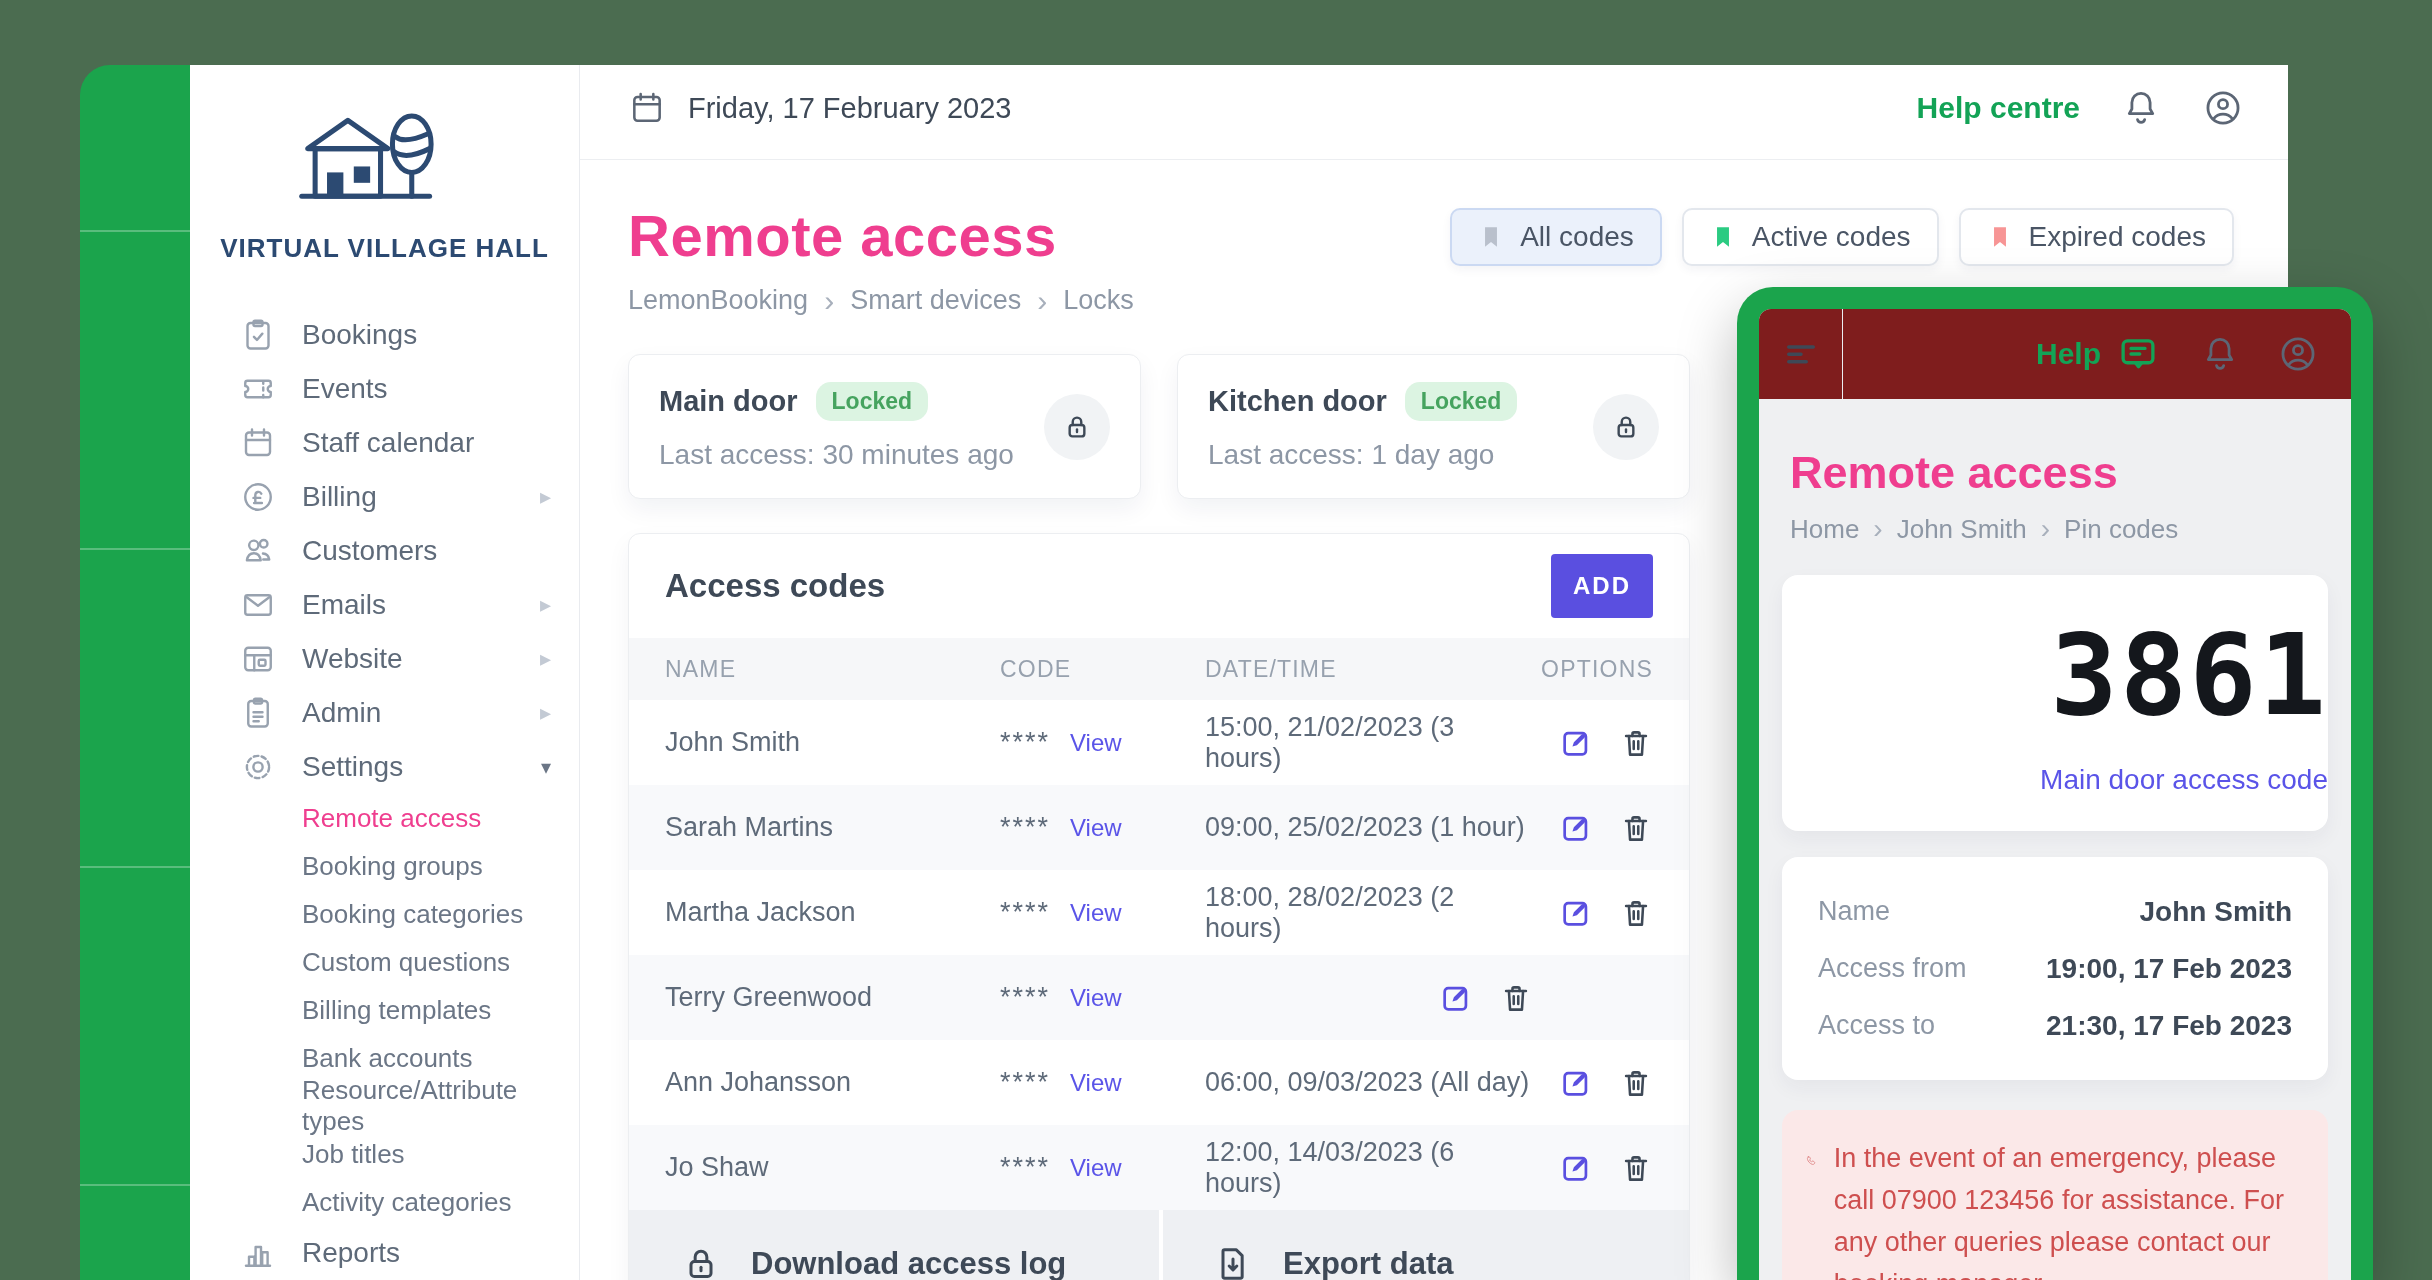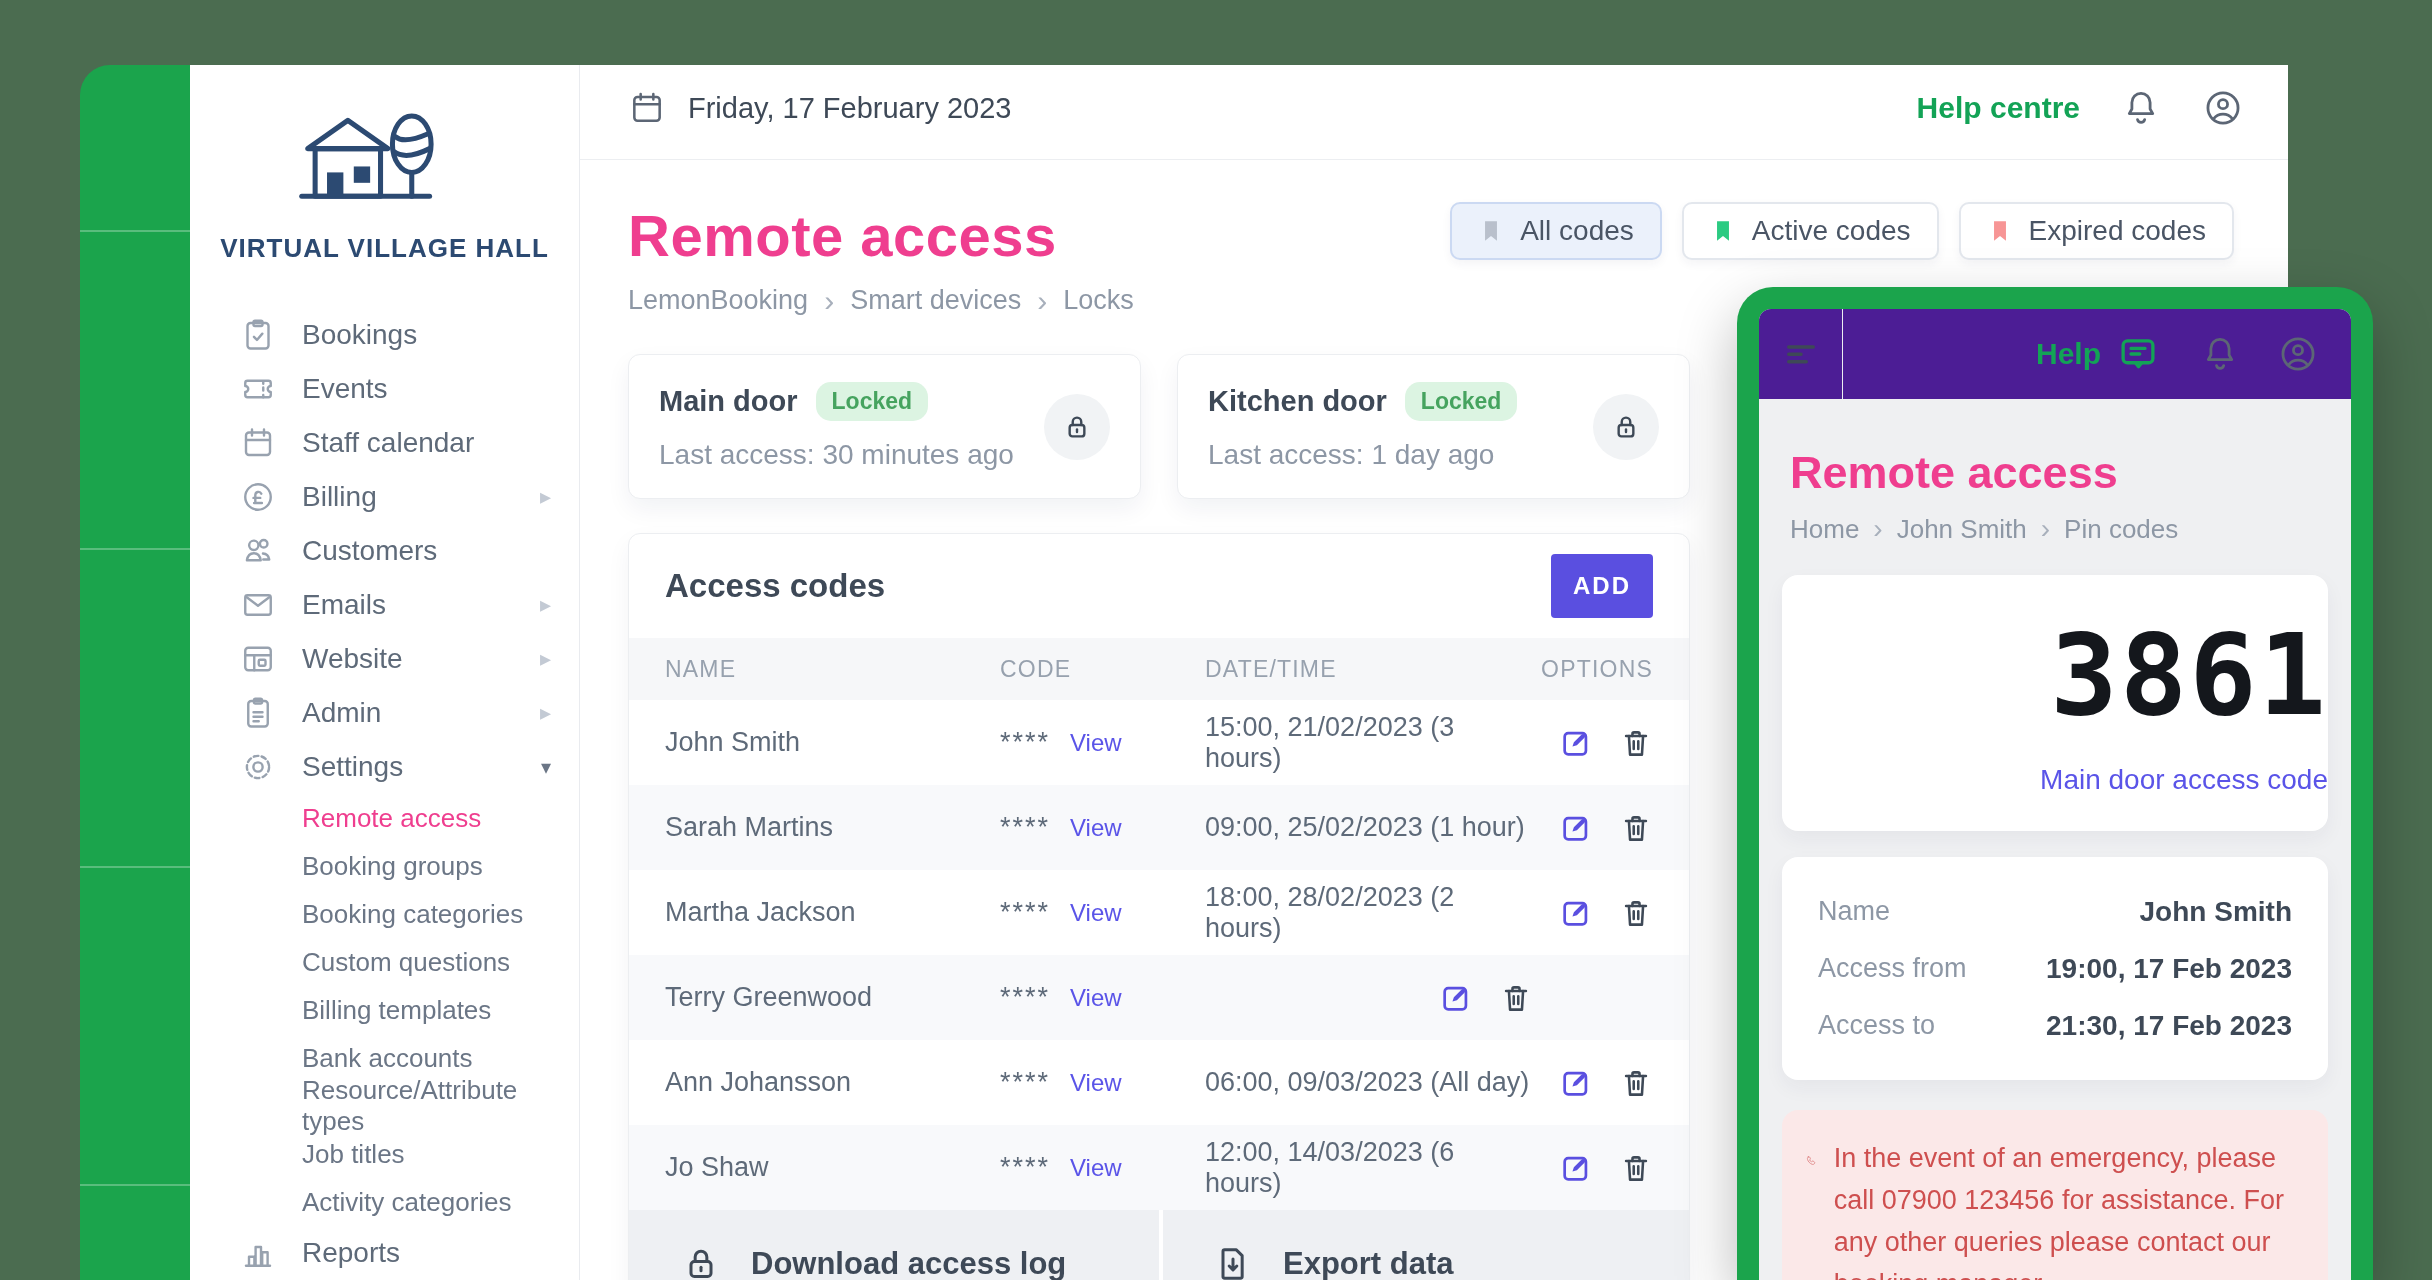--- a/index.html
+++ b/index.html
@@ -35,21 +35,21 @@
   .topbar .date { margin-left:22px; font-size:29px; color:#3E4957; font-weight:500; }
   .topbar .grow { flex:1; }
   .help-link { font-size:30px; font-weight:bold; color:#13A356; cursor:pointer; }
   .tico { width:42px; height:42px; margin-left:40px; cursor:pointer; }
 
   .content { position:relative; flex:1; padding:42px 0 0 48px; }
   .page-title { font-size:58px; font-weight:bold; color:#EF3E8F; letter-spacing:.5px; }
   .crumbs { margin-top:16px; display:flex; align-items:center; gap:16px; font-size:27px; color:#8D97A5; }
   .crumbs .sep { color:#A8B0BC; font-size:30px; line-height:1; }
 
-  .filters { position:absolute; top:42px; right:54px; display:flex; gap:20px; }
+  .filters { position:absolute; top:48px; right:54px; display:flex; gap:20px; }
   .filter-btn { display:flex; align-items:center; gap:16px; height:58px; padding:0 26px; background:#fff;
     border:2px solid #E3E7ED; border-radius:10px; font-size:28px; color:#4A5565; font-weight:500; cursor:pointer;
     box-shadow:0 4px 10px rgba(30,45,80,.05); }
   .filter-btn.active { background:#EBF1FB; border-color:#CBD9F2; }
 
   .doors { margin-top:38px; width:1062px; display:flex; gap:36px; }
   .door-card { flex:1; height:145px; background:#fff; border:1px solid #ECEEF1; border-radius:12px;
     box-shadow:0 10px 24px rgba(20,40,80,.06); padding:26px 30px; display:flex; align-items:center; }
   .door-left { flex:1; }
   .door-name-row { display:flex; align-items:center;text-align:center; }
@@ -80,21 +80,21 @@
   .panel-foot { display:flex; gap:4px; background:#fff; }
   .foot-cell { height:108px; background:#EEF0F3; display:flex; align-items:center; cursor:pointer; }
   .foot-cell.left { width:530px; padding-left:52px; }
   .foot-cell.right { flex:1; padding-left:50px; }
   .foot-lbl { margin-left:30px; font-size:31px; font-weight:bold; color:#3E4957; }
 
   
   .phone { position:absolute; left:1737px; top:287px; width:636px; height:993px; background:#1BA44C;
     border-radius:36px 36px 0 0; padding:22px 22px 0 22px; box-shadow:0 24px 60px rgba(0,0,0,.28); }
   .screen { width:100%; height:100%; background:#EFF0F2; border-radius:12px 12px 0 0; overflow:hidden; display:flex; flex-direction:column; }
-  .p-head { height:90px; flex:0 0 90px; background:#4c1d95; display:flex; align-items:center; }
+  .p-head { height:90px; flex:0 0 90px; background:#7f1d1d; display:flex; align-items:center; }
   .burger-box { width:84px; height:100%; display:flex; align-items:center; justify-content:center; border-right:1px solid #ECEEF1; cursor:pointer; }
   .p-head .grow { flex:1; }
   .p-help { font-size:30px; font-weight:bold; color:#13A356; cursor:pointer; }
   .p-ico { width:42px; height:42px; cursor:pointer; }
   .p-head .chat { margin-left:16px; margin-right:40px; }
   .p-head .bell { margin-right:36px; }
   .p-head .avatar { margin-right:32px; }
   .p-body { flex:1; padding:26px 23px 0 23px; }
   .p-title { margin-top:22px; font-size:45px; font-weight:bold; color:#EF3E8F; padding-left:8px; }
   .p-crumbs { margin-top:14px; display:flex; gap:14px; align-items:flex-end; font-size:26px; color:#8D97A5; padding-left:8px; }

